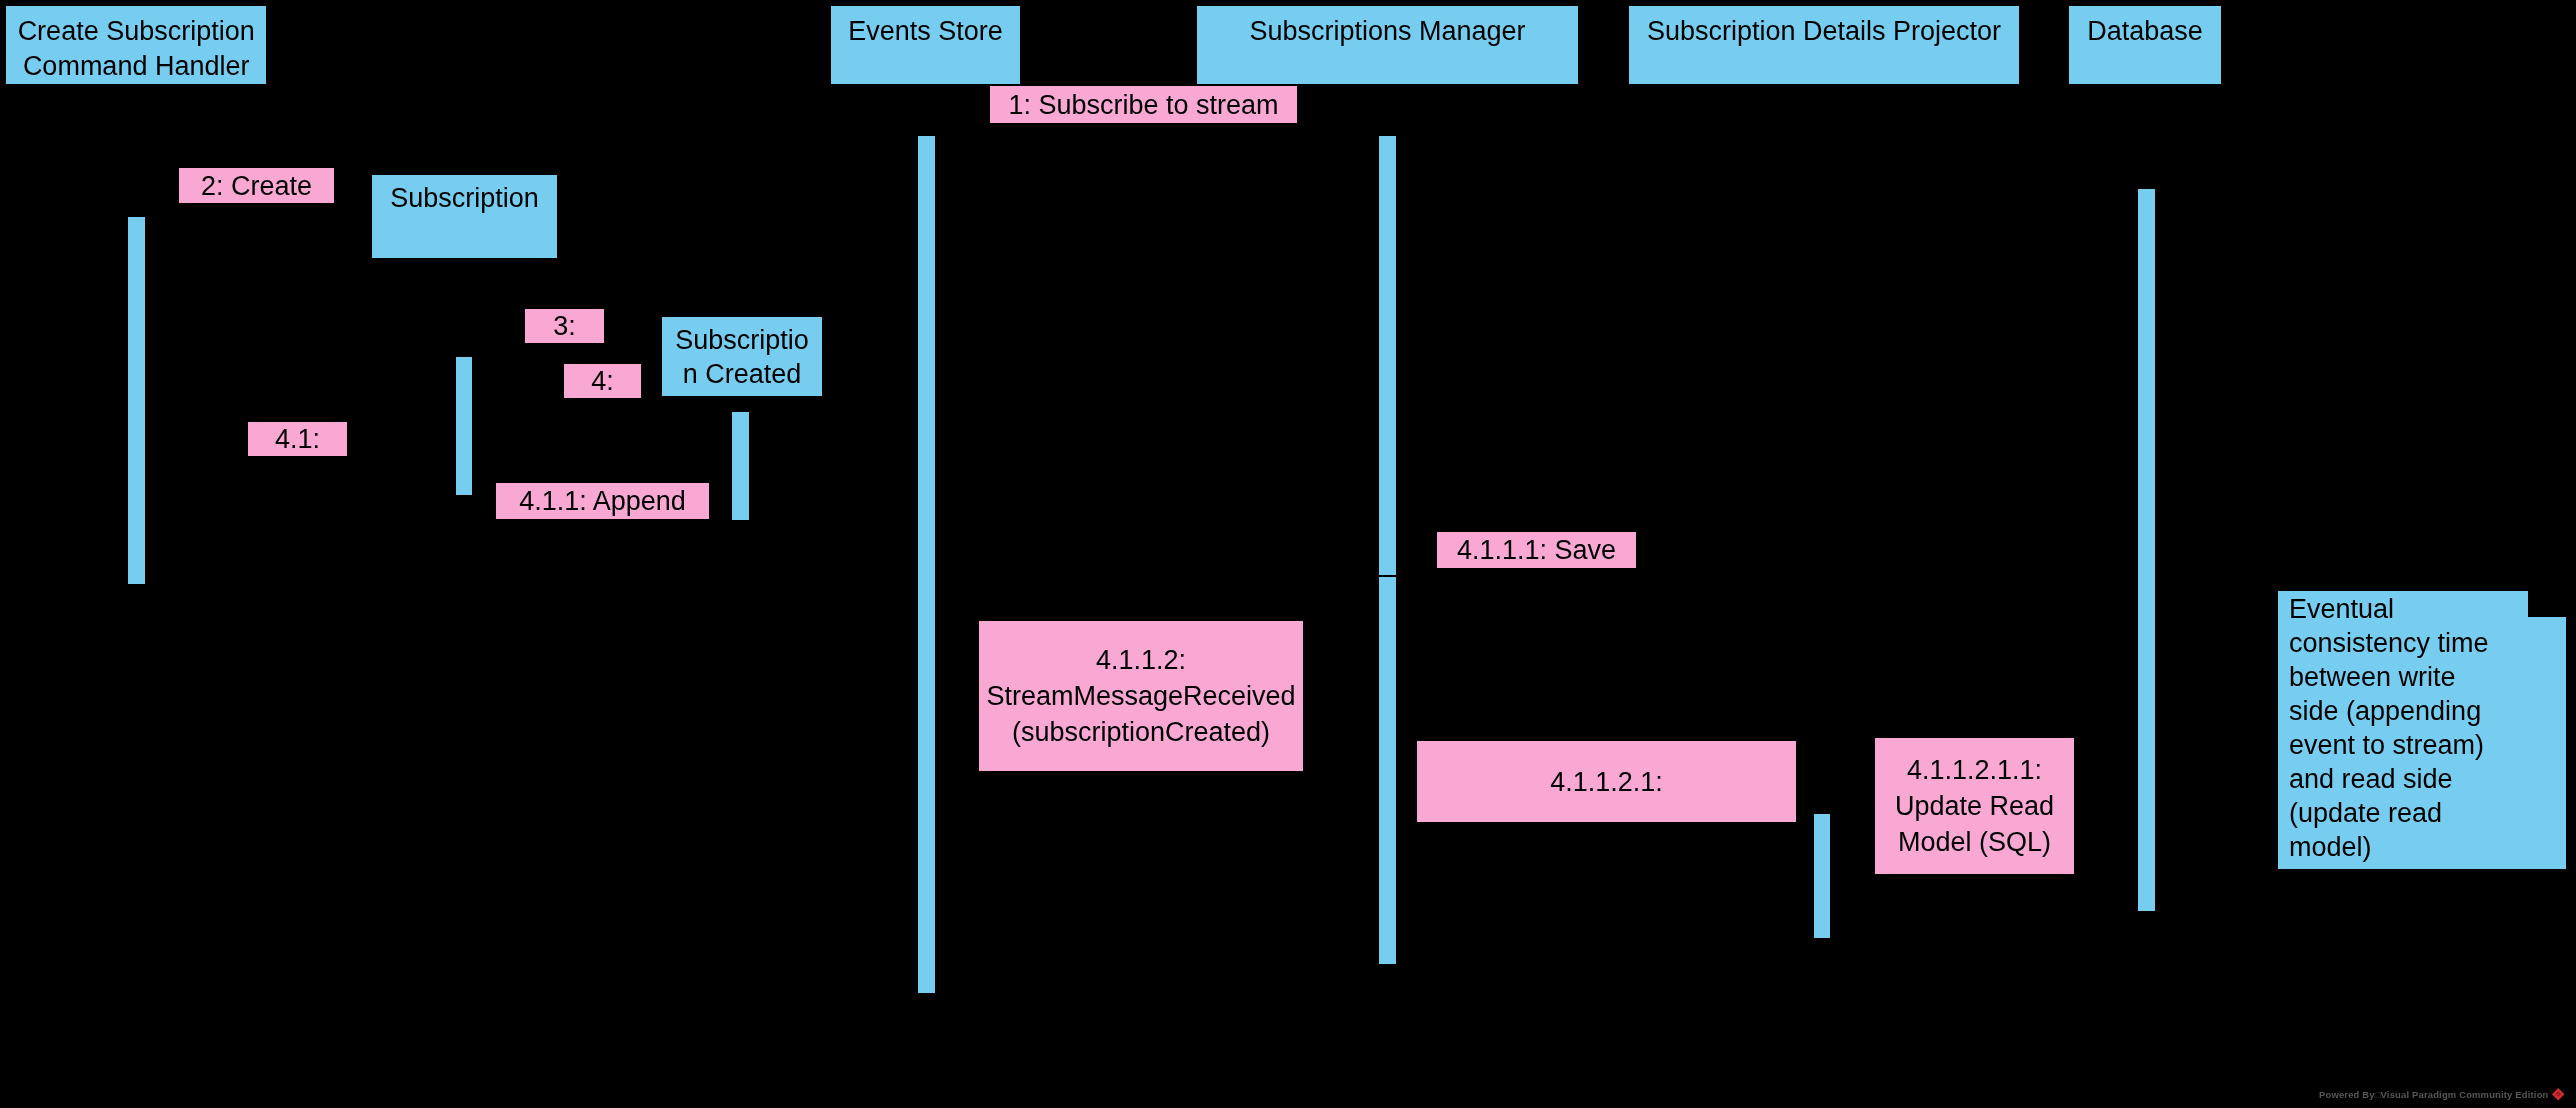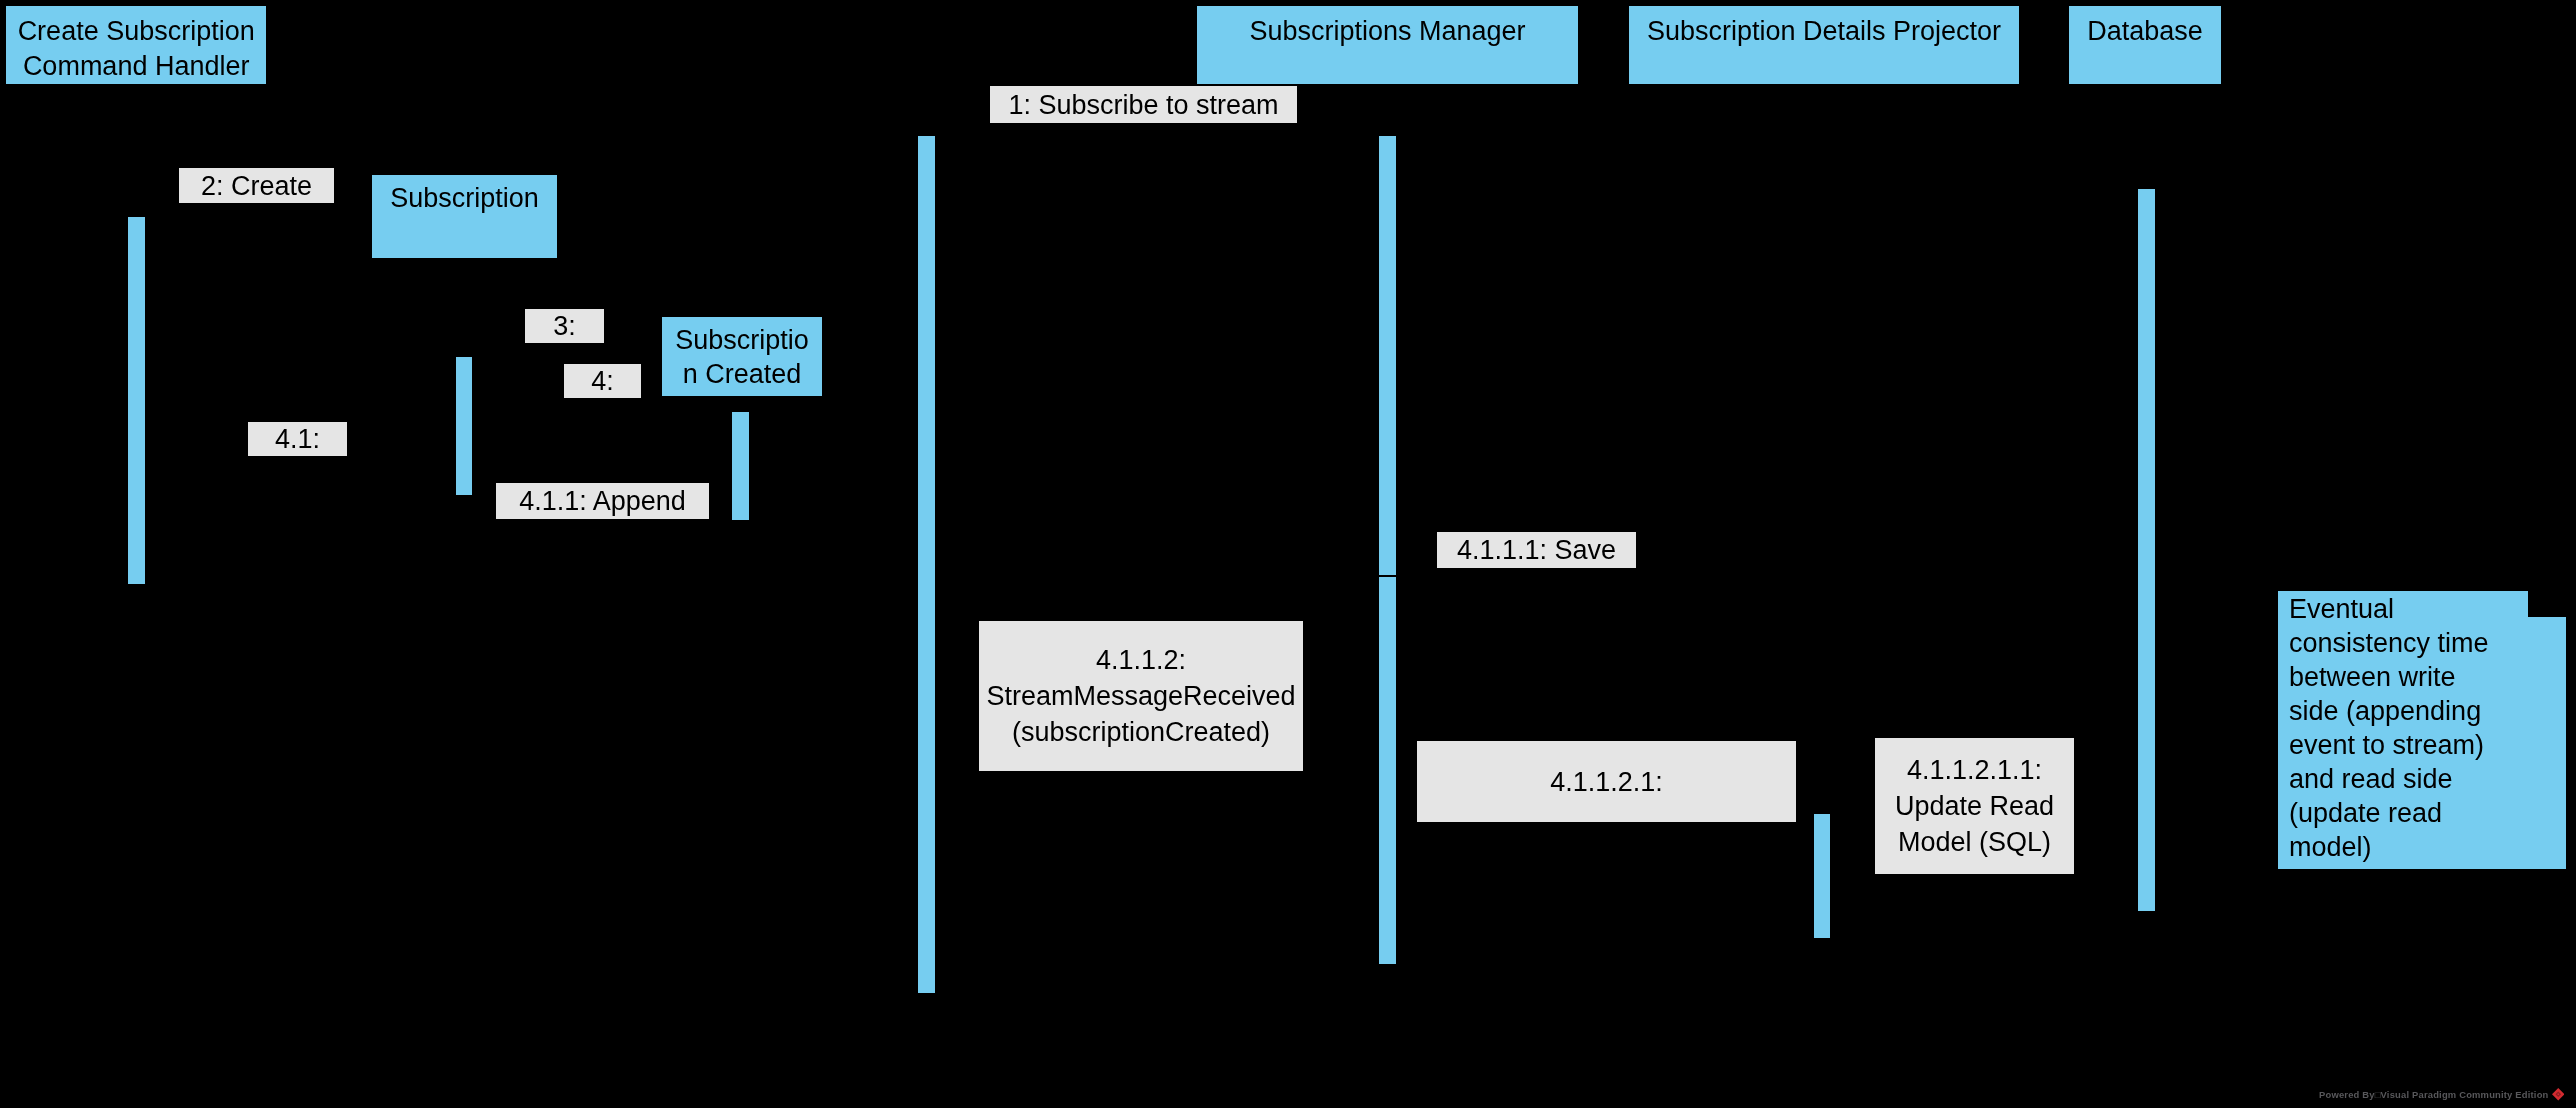--- a/index.html
+++ b/index.html
@@ -4,21 +4,21 @@
 <style>
   html,body{margin:0;padding:0;background:#000;}
   #stage{position:relative;width:2576px;height:1108px;background:#000;overflow:hidden;
          font-family:"Liberation Sans",sans-serif;color:#000;}
   .pbox{position:absolute;background:var(--accent);box-sizing:border-box;
         text-align:center;font-size:27px;line-height:35px;padding-top:7.8px;}
   .pbox span{display:block;}
   .obox{position:absolute;background:var(--accent);box-sizing:border-box;
         text-align:center;font-size:27px;line-height:34px;padding-top:6.2px;}
   .obox span{display:block;}
-  .mlabel{position:absolute;background:#e5e5e5;box-sizing:border-box;
+  .mlabel{position:absolute;background:#f9a8d4;box-sizing:border-box;
           display:flex;align-items:center;justify-content:center;
           text-align:center;font-size:27px;line-height:36px;}
   .mlabel span{display:block;}
   .bar{position:absolute;background:var(--accent);}
   .lifeline{position:absolute;width:1.6px;background:#000;}
   .note-part{position:absolute;background:var(--accent);}
   .note-text{position:absolute;font-size:27px;line-height:34px;text-align:left;}
   .note-text span{display:block;}
   .footer{position:absolute;left:2366px;top:1086px;width:198px;height:17px;
           display:flex;align-items:center;justify-content:flex-end;gap:3px;}
@@ -44,20 +44,23 @@
   <div class="bar" style="left:732px;top:412px;width:17px;height:108px"></div>
   <div class="bar" style="left:918px;top:136px;width:17px;height:857px"></div>
   <div class="bar" style="left:1379px;top:136px;width:17px;height:439px"></div>
   <div class="bar" style="left:1379px;top:577px;width:17px;height:387px"></div>
   <div class="bar" style="left:1814px;top:814px;width:16.4px;height:124px"></div>
   <div class="bar" style="left:2138px;top:189px;width:17px;height:722px"></div>
 
   <div class="pbox" style="left:6.2px;top:6.2px;width:260px;height:78px">
     <span>Create Subscription</span>
     <span>Command Handler</span>
+  </div>
+  <div class="pbox" style="left:831px;top:6.2px;width:189px;height:78px">
+    <span>Events Store</span>
   </div>
   <div class="pbox" style="left:1629px;top:6.2px;width:390px;height:78px">
     <span>Subscription Details Projector</span>
   </div>
   <div class="pbox" style="left:1197px;top:6.2px;width:381px;height:78px">
     <span>Subscriptions Manager</span>
   </div>
   <div class="pbox" style="left:2069px;top:6.2px;width:152px;height:78px">
     <span>Database</span>
   </div>

